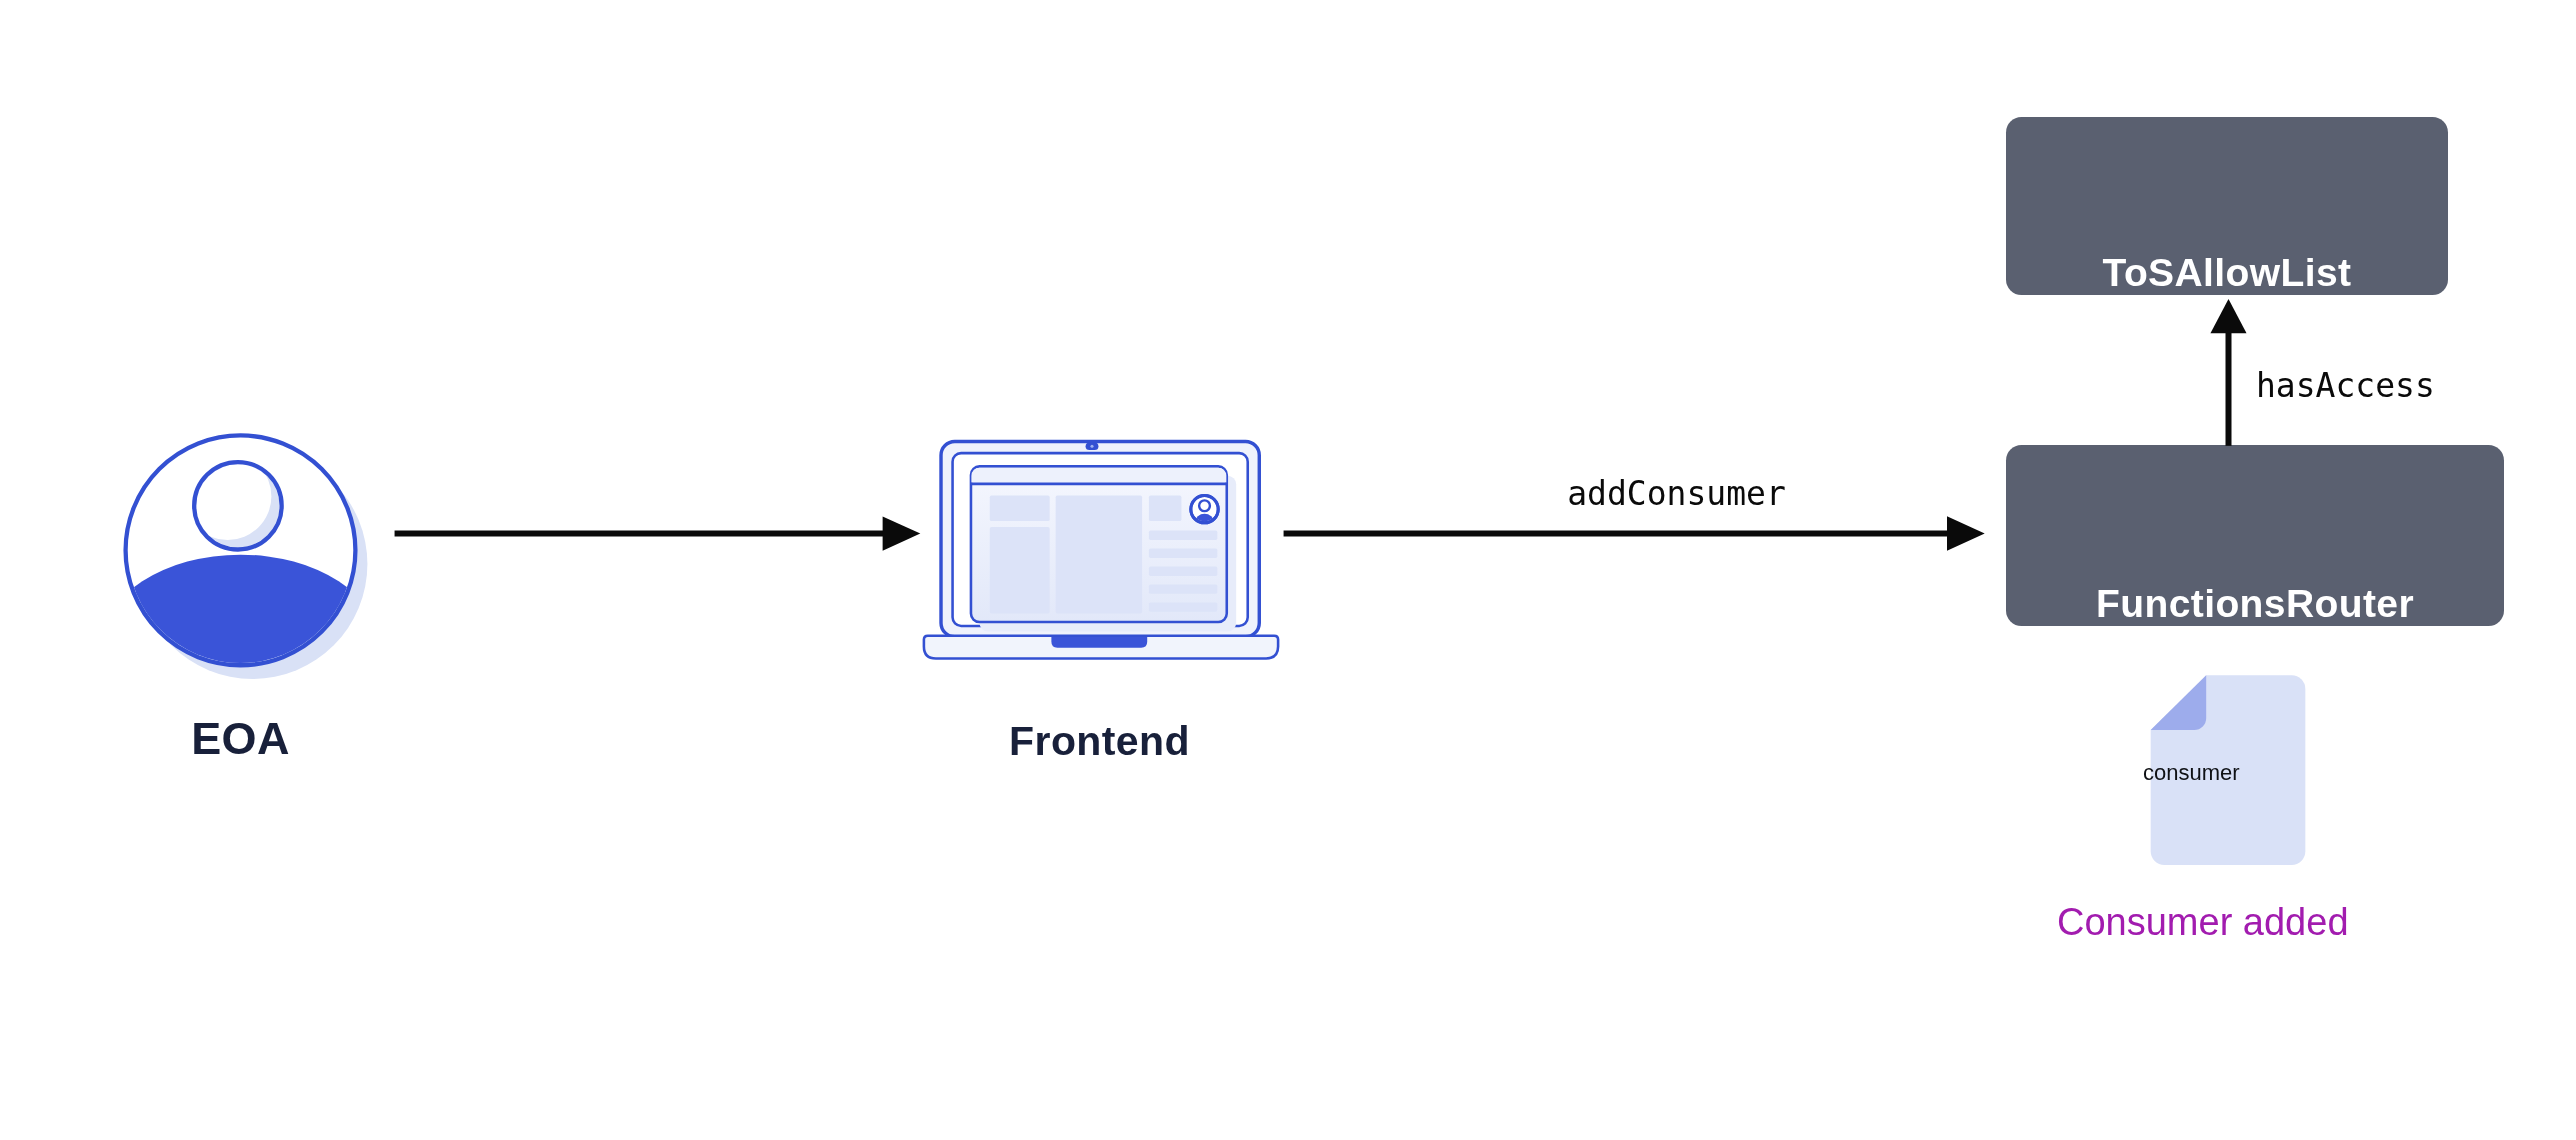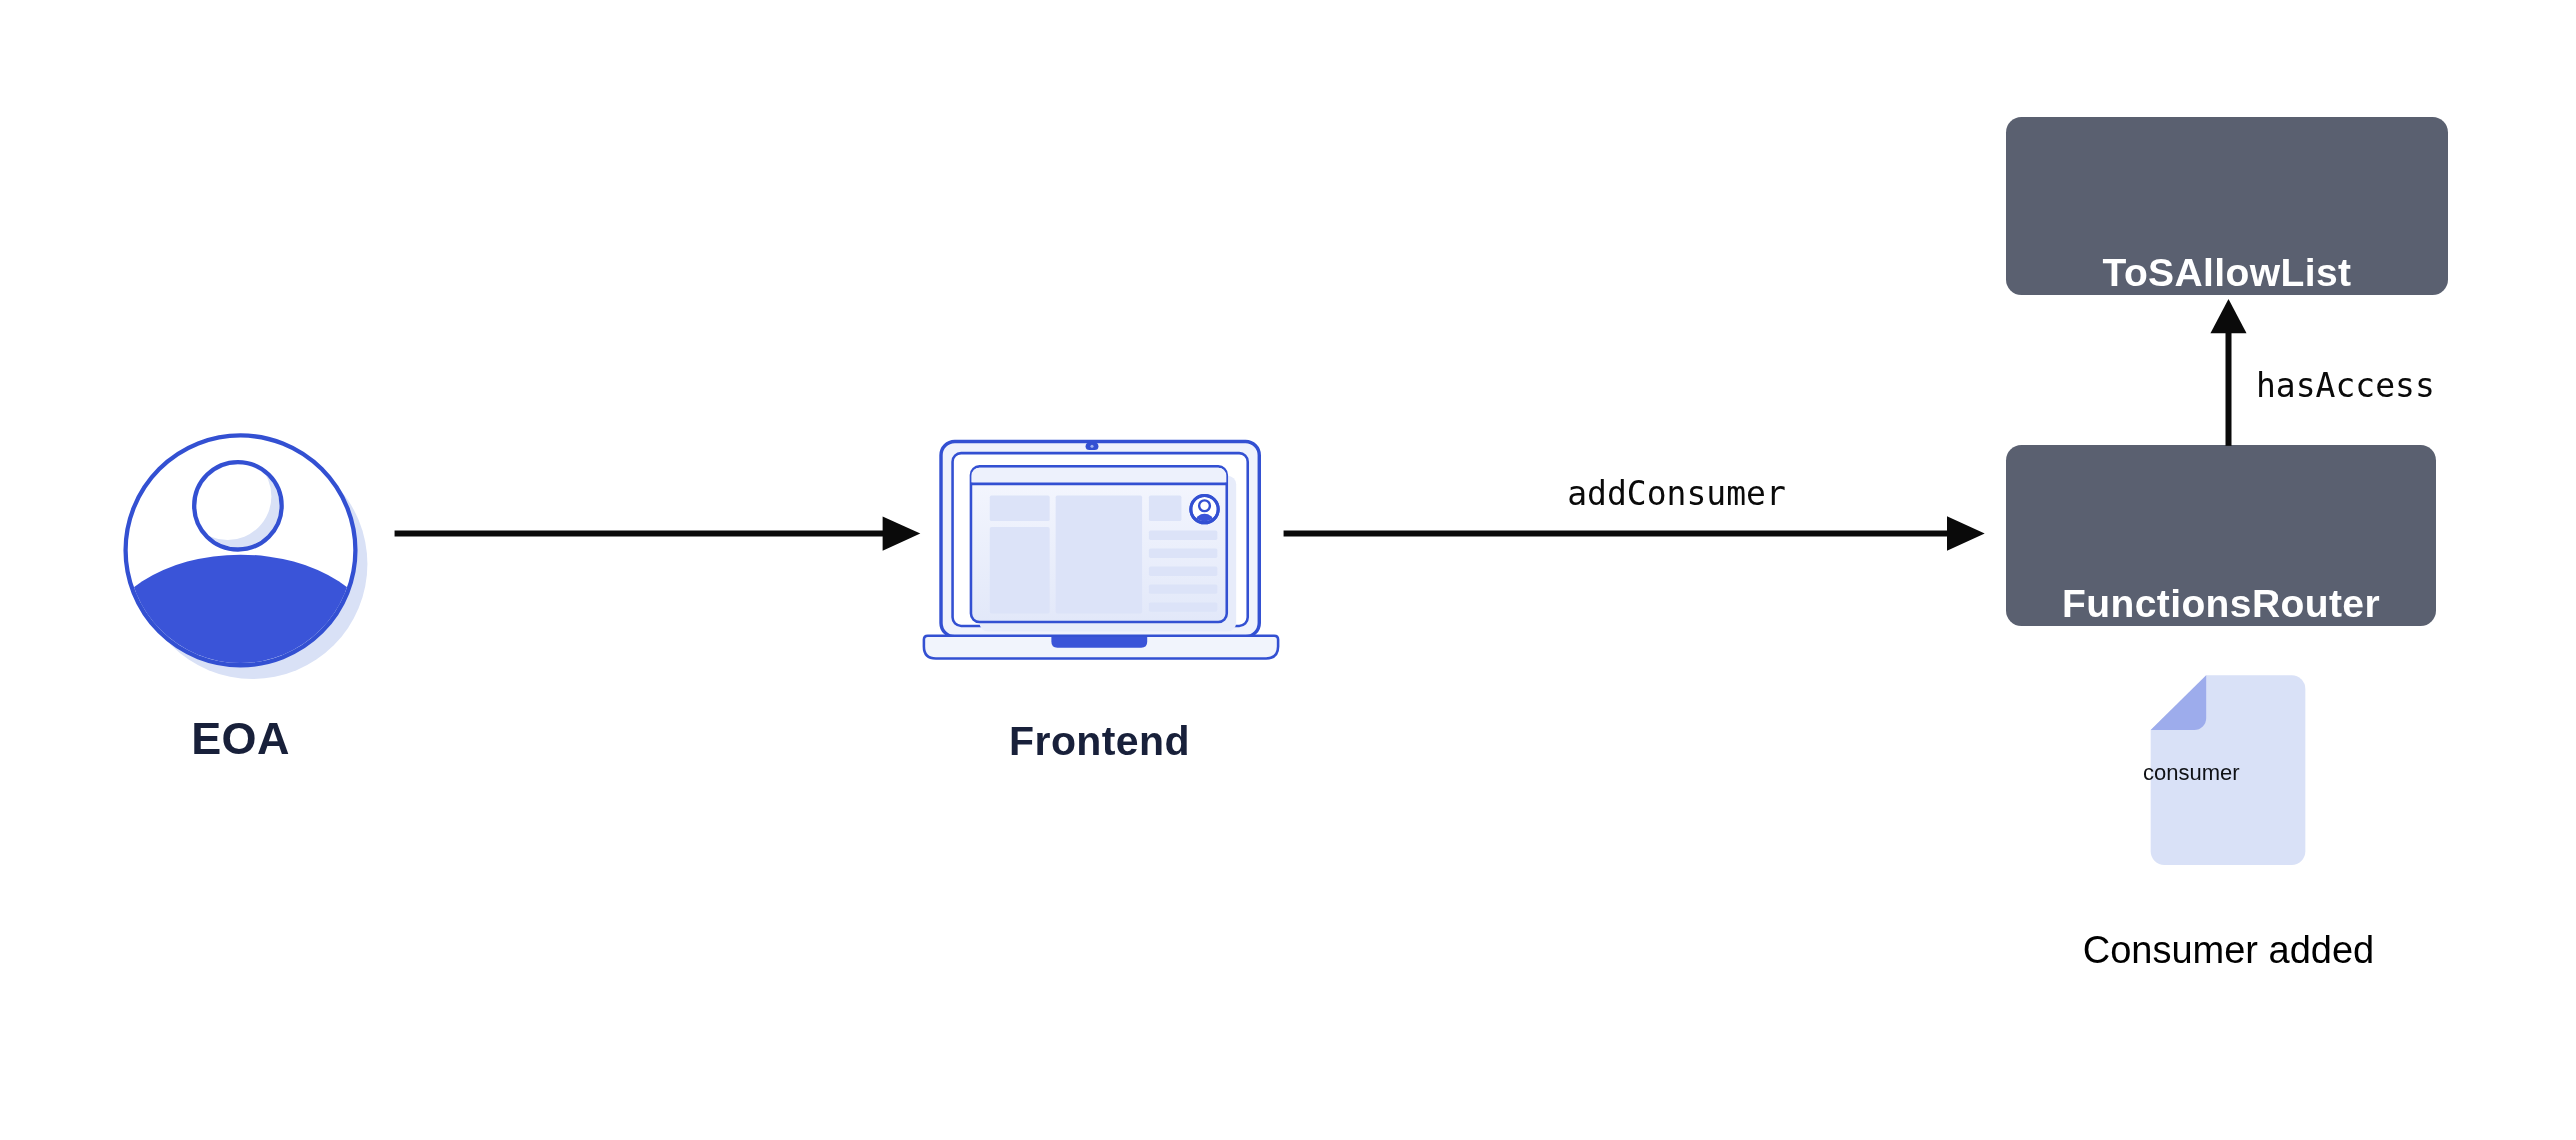--- a/index.html
+++ b/index.html
@@ -23,35 +23,35 @@
   .contract-box{
     position:absolute;
     background:#5A6070;
     border-radius:15.4px;
     display:flex;align-items:flex-end;justify-content:center;
   }
   .contract-box .box-label{
     color:#FFFFFF;font-weight:700;font-size:39px;letter-spacing:0.4px;
   }
   .box-tos{left:2006px;top:117px;width:442px;height:178px;}
-  .box-router{left:2006px;top:445px;width:430px;height:181px;}
+  .box-router{left:2006px;top:445px;width:498px;height:181px;}
   .mono-label{
     position:absolute;
     font-family:"DejaVu Sans Mono","Liberation Mono",monospace;
     font-size:33px;line-height:39px;color:#0A0A0A;white-space:nowrap;
   }
   .addconsumer-label{left:1505px;top:474px;width:343px;text-align:center;}
   .hasaccess-label{left:2256px;top:366px;}
   .consumer-file-label{
     position:absolute;left:2143px;top:759px;width:171px;
     font-size:22px;line-height:27.4px;color:#0F1115;
   }
   .caption-label{
     position:absolute;left:2057px;top:900px;width:343px;
-    text-align:center;font-size:38px;line-height:45px;color:#000000;margin-top:28px;
+    text-align:left;font-size:38px;line-height:45px;color:#a21caf;
   }
   svg{display:block;}
 </style>
 </head>
 <body>
 
 <div class="canvas">
 
   <svg class="abs" style="left:111px;top:420px" width="283" height="283" viewBox="0 0 330 330">
     <defs>

